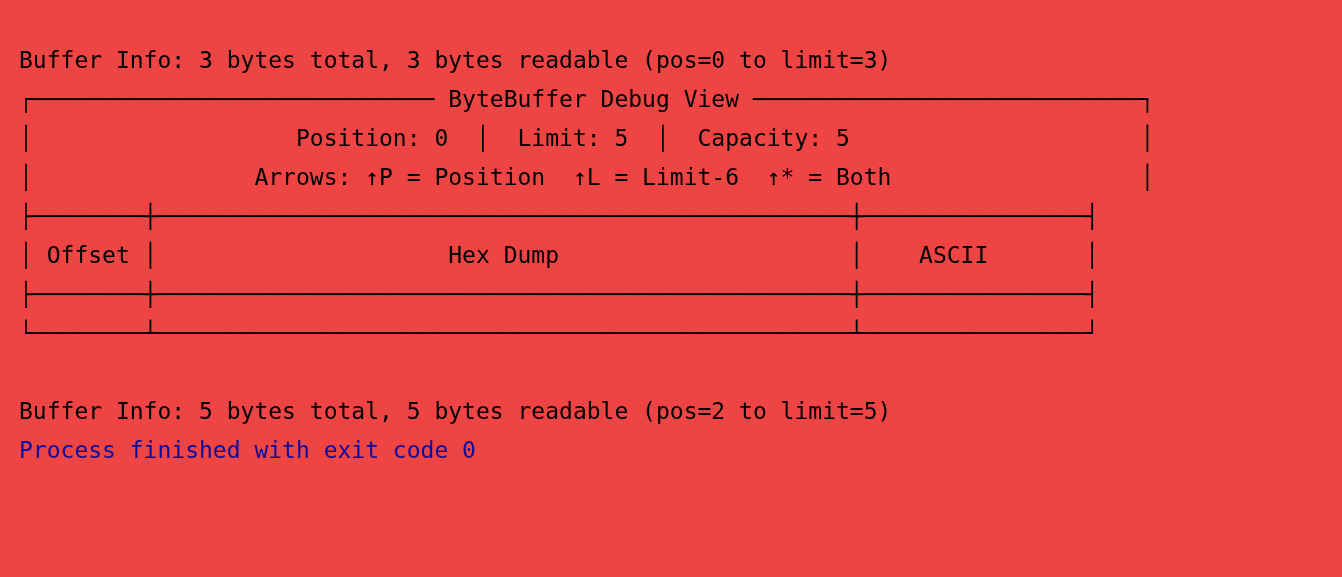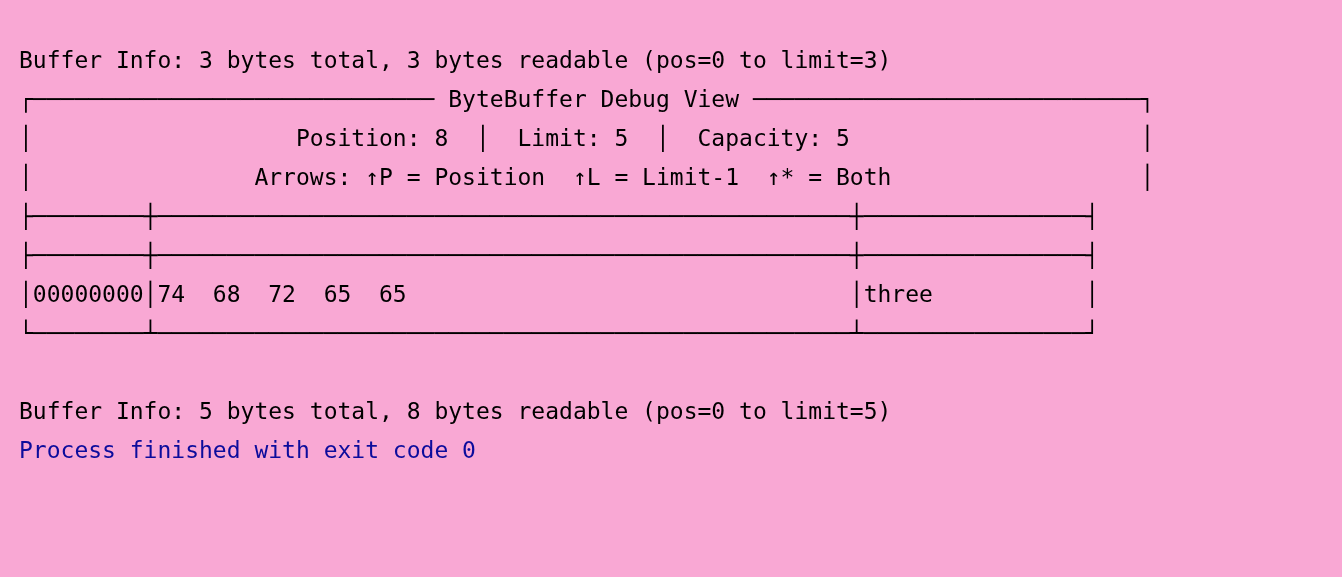--- a/index.html
+++ b/index.html
@@ -11,39 +11,39 @@
     overflow: hidden;
   }
   .console {
     box-sizing: border-box;
     width: 1342px;
     height: 577px;
     padding: 41px 0 0 19px;
     font-family: "DejaVu Sans Mono", "Liberation Mono", monospace;
     font-size: 23px;
     color: #000000;
-    background: #f9a8d4;
+    background: #ef4444;
   }
   .line {
     height: 39px;
     line-height: 39px;
     white-space: pre;
   }
   .line.sys {
     color: #0c0c9c;
   }
 </style>
 </head>
 <body>
 
 <div class="console">
   <div class="line">Buffer Info: 3 bytes total, 3 bytes readable (pos=0 to limit=3)</div>
   <div class="line">┌───────────────────────────── ByteBuffer Debug View ────────────────────────────┐</div>
-  <div class="line">│                   Position: 8  │  Limit: 5  │  Capacity: 5                     │</div>
-  <div class="line">│                Arrows: ↑P = Position  ↑L = Limit-1  ↑* = Both                  │</div>
+  <div class="line">│                   Position: 0  │  Limit: 5  │  Capacity: 5                     │</div>
+  <div class="line">│                Arrows: ↑P = Position  ↑L = Limit-6  ↑* = Both                  │</div>
   <div class="line">├────────┼──────────────────────────────────────────────────┼────────────────┤</div>
+  <div class="line">│ Offset │                     Hex Dump                     │    ASCII       │</div>
   <div class="line">├────────┼──────────────────────────────────────────────────┼────────────────┤</div>
-  <div class="line">│00000000│74  68  72  65  65                                │three           │</div>
   <div class="line">└────────┴──────────────────────────────────────────────────┴────────────────┘</div>
   <div class="line"></div>
-  <div class="line">Buffer Info: 5 bytes total, 8 bytes readable (pos=0 to limit=5)</div>
+  <div class="line">Buffer Info: 5 bytes total, 5 bytes readable (pos=2 to limit=5)</div>
   <div class="line sys">Process finished with exit code 0</div>
 </div>
 
 </body></html>

